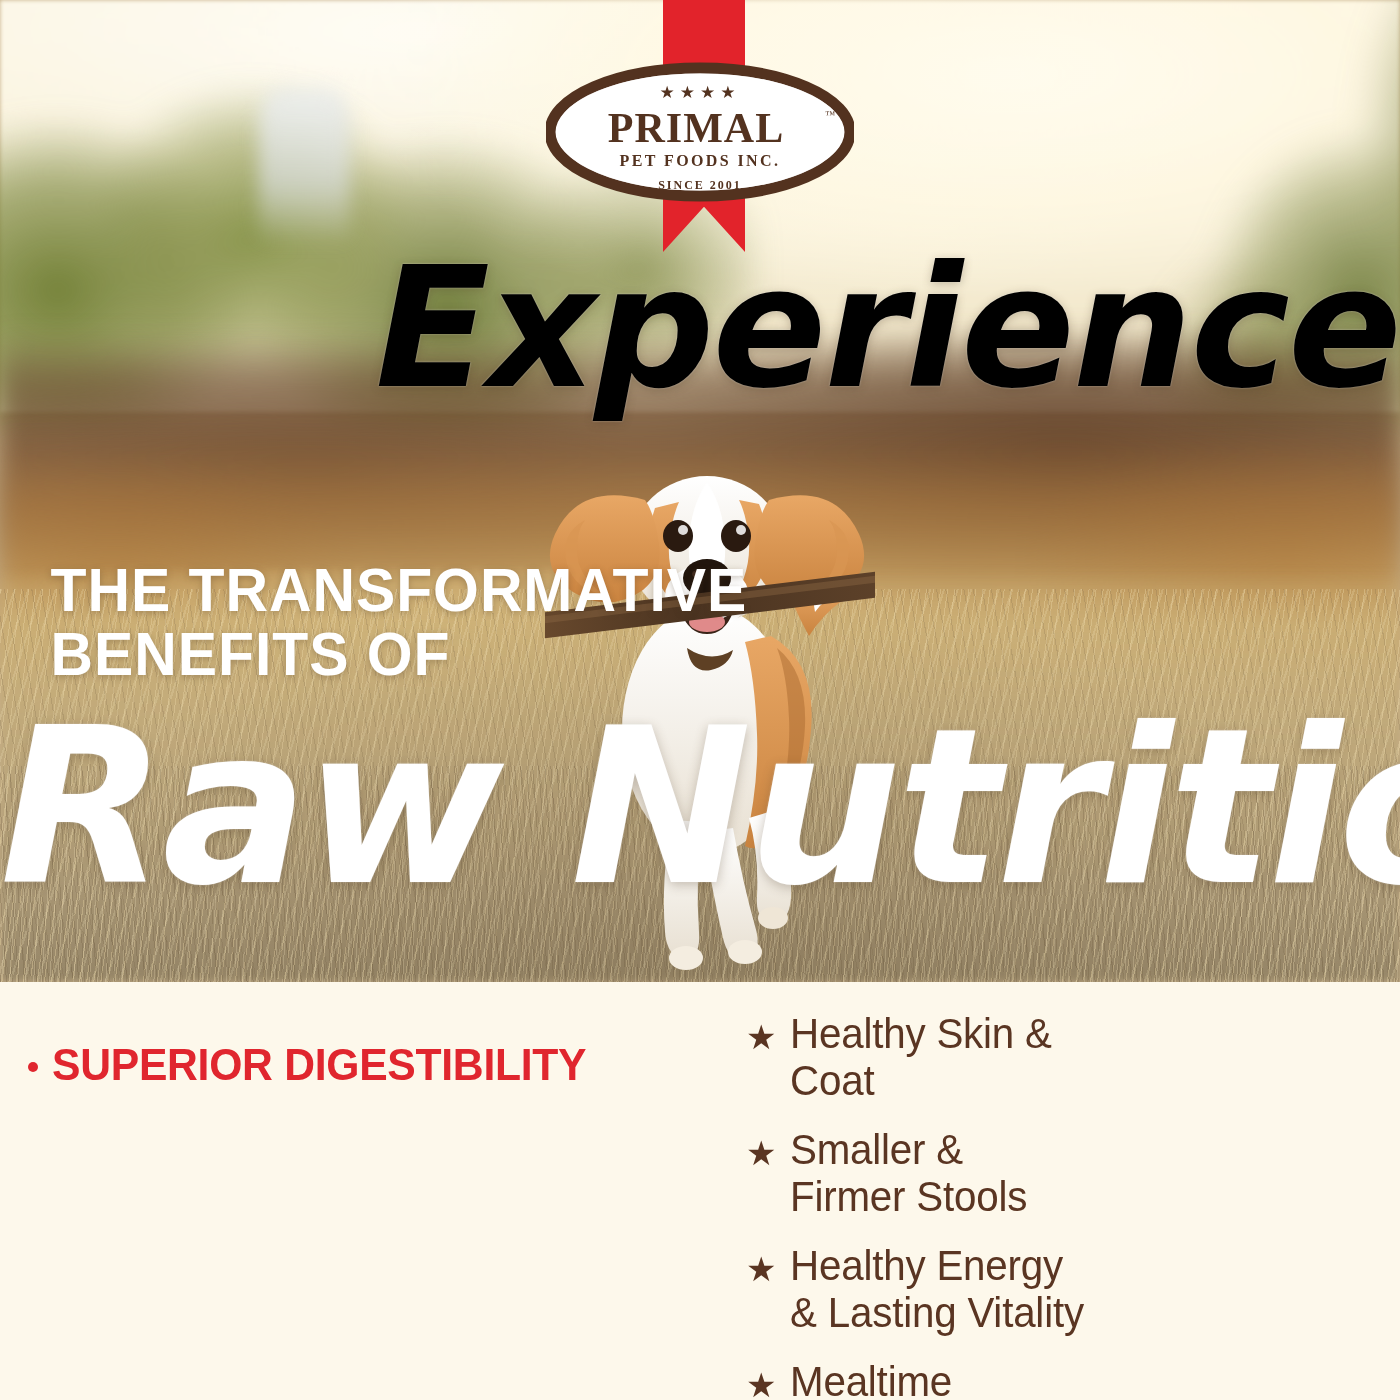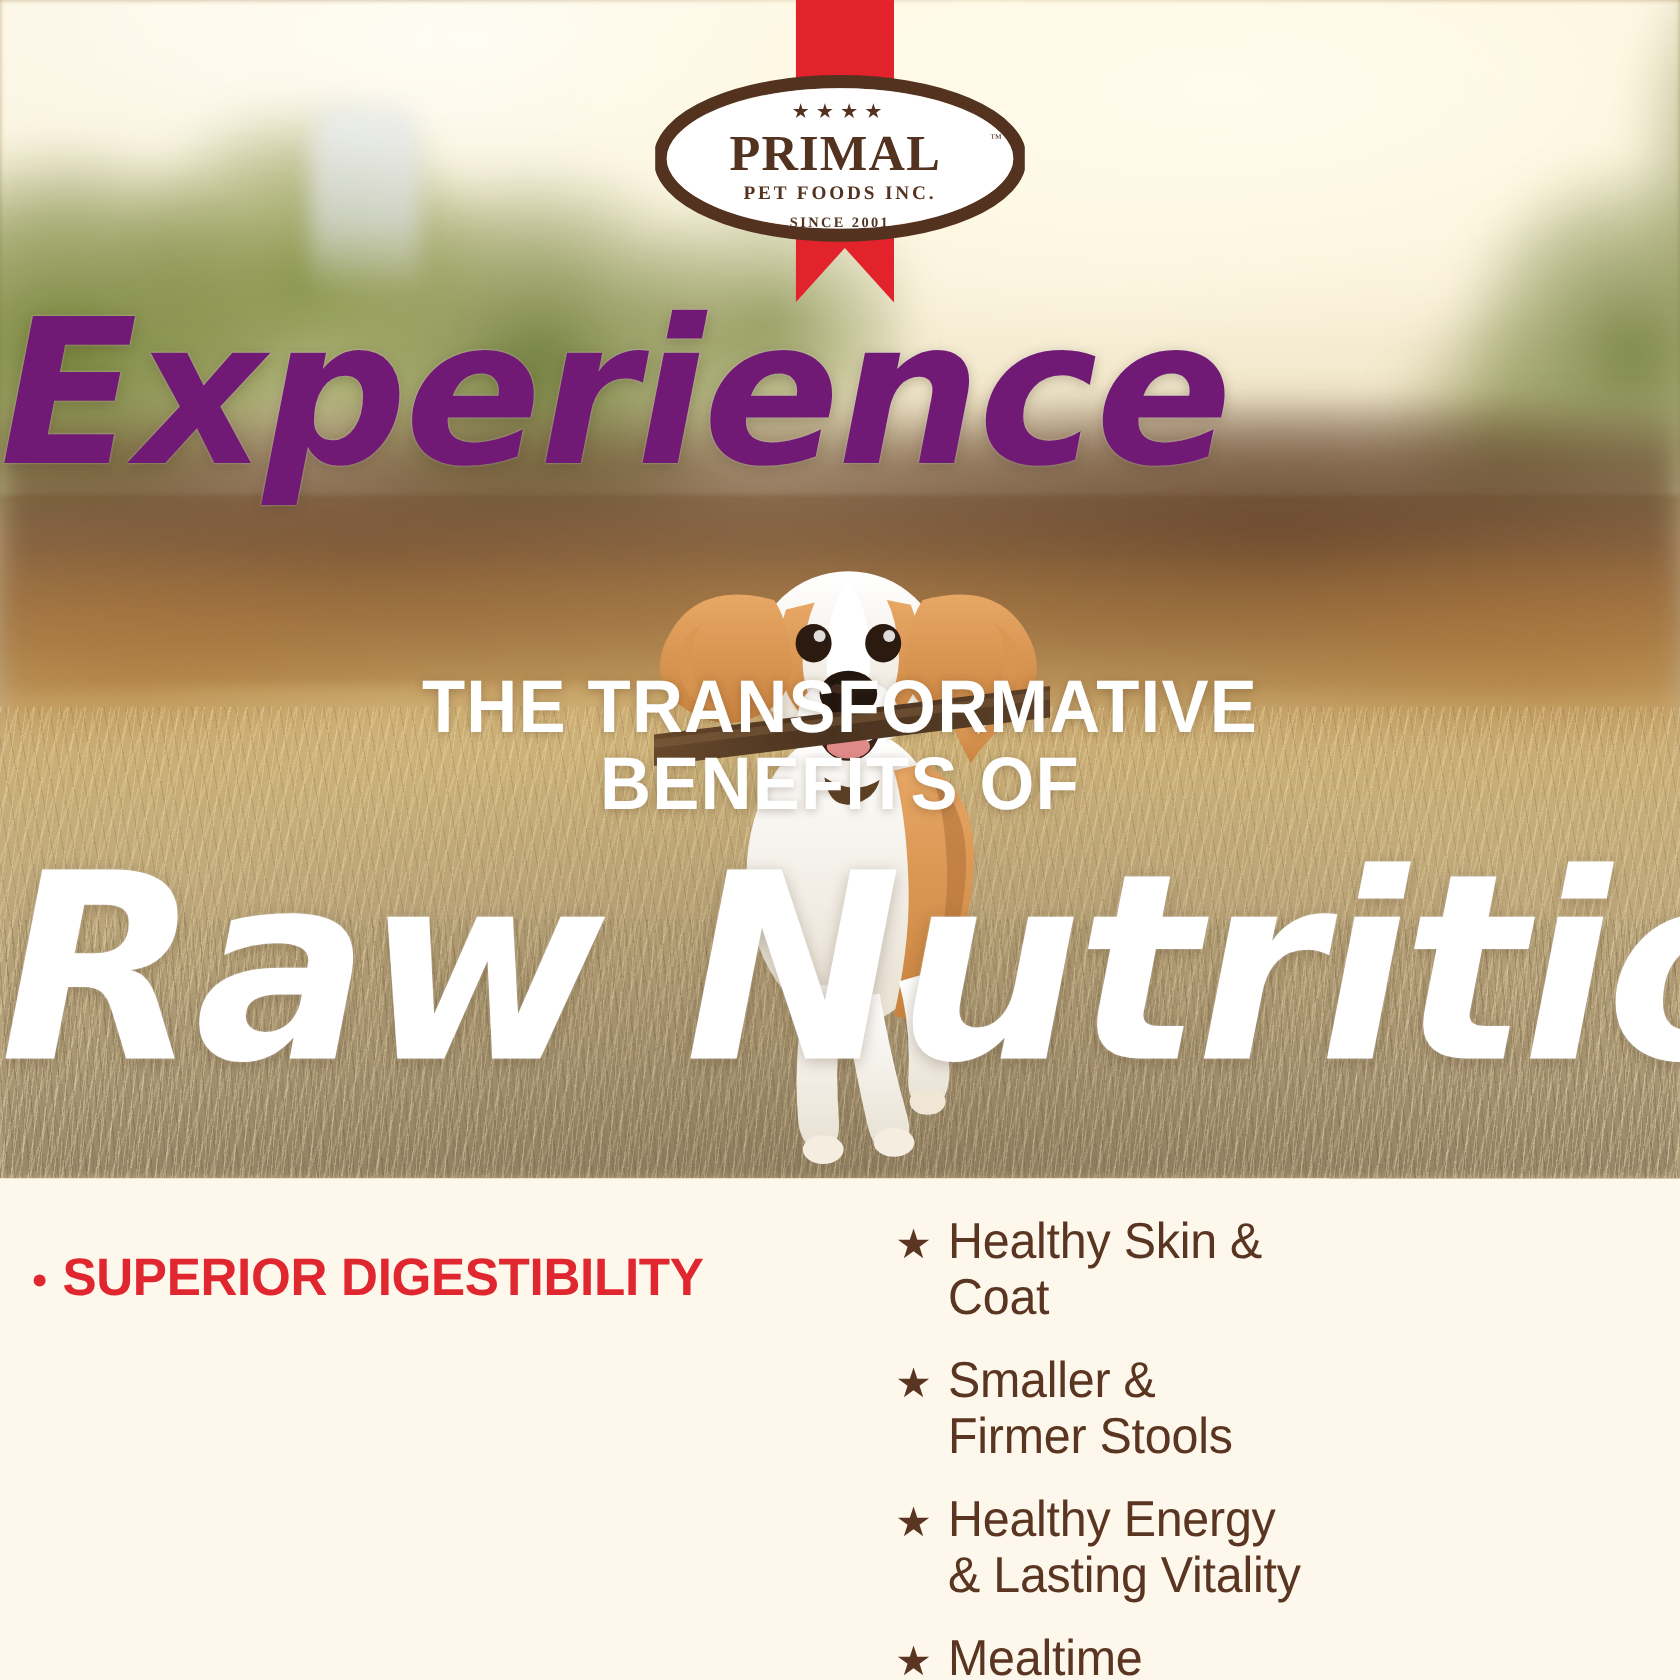--- a/index.html
+++ b/index.html
@@ -130,43 +130,43 @@
   .logo {
     position:absolute; left:546px; top:56px;
     width:308px; height:152px;
     z-index:6;
   }
   .logo svg { width:100%; height:100%; display:block; }
 
   
   .script-experience {
     position:absolute; left:0; right:0; top:244px;
-    text-align:left;
+    text-align:right;
     z-index:5;
     font-family:"DejaVu Sans", sans-serif;
     font-style:italic;
     font-weight:bold;
     font-size:168px;
     line-height:1;
     letter-spacing:-2px;
-    color:#701a75;
+    color:#000000;
     text-shadow:0 2px 10px rgba(80,60,35,0.30), 0 0 2px rgba(255,255,255,0.6);
   }
 
   .subhead {
     position:absolute; left:0; right:0; top:558px;
-    text-align:center;
     z-index:5;
     color:#FFFFFF;
     font-family:"Liberation Sans", sans-serif;
     font-weight:bold;
     font-size:62px;
     line-height:1.03;
     letter-spacing:1px;
     text-shadow:0 2px 8px rgba(80,60,35,0.32);
+    padding-left:16px;
   }
   .subhead .l1 { display:block; transform:scaleX(0.95); }
   .subhead .l2 { display:block; transform:scaleX(0.95); }
 
   .script-raw {
     position:absolute; left:0; right:0; top:700px;
     text-align:center;
     z-index:5;
     font-family:"DejaVu Sans", sans-serif;
     font-style:italic;

